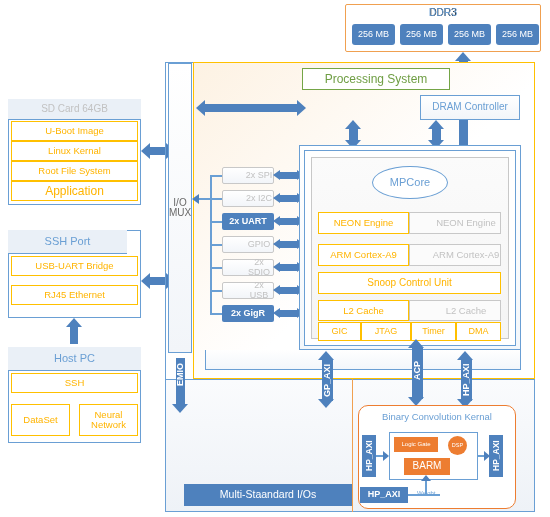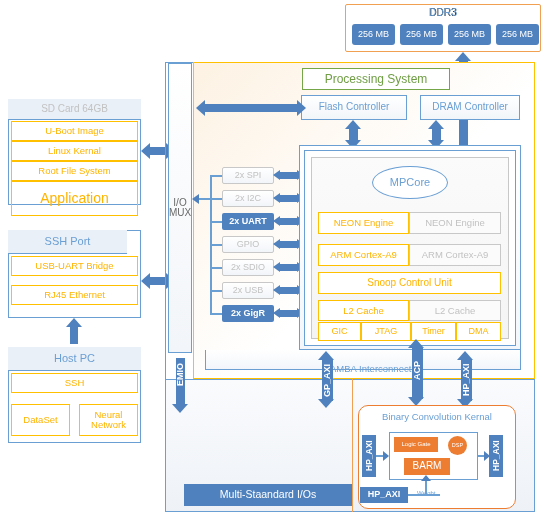--- a/index.html
+++ b/index.html
@@ -5,21 +5,21 @@
   html,body{margin:0;padding:0;background:#ffffff;}
   body{font-family:"Liberation Sans",sans-serif;}
   #canvas{position:relative;width:550px;height:517px;background:#fff;overflow:hidden;}
 
   
   .box{position:absolute;box-sizing:border-box;display:flex;align-items:center;justify-content:center;text-align:center;line-height:1.05;}
   .bdr-blue{border:1px solid #6a9fd4;}
   .bdr-orange{border:1px solid #f0a050;}
   .bdr-gold{border:1px solid #ffc000;}
   .bdr-green{border:1px solid #74a546;}
-  .bdr-gray{border:1px solid #c8c8c8;}
+  .bdr-gray{border:1px solid #c8c8c8;padding-left:22px;}
   .t-gold{color:#ffb400;}
   .t-blue{color:#6a9fd4;}
   .t-gray{color:#c2c2c2;}
   .t-green{color:#6f9e44;}
   .t-white{color:#ffffff;}
   .fill-white{background:#ffffff;}
   .fill-blue{background:#4e81bd;}
   .fill-orange{background:#ed7d31;}
   .fill-ltblue{background:#eaf0f7;}
   .fill-grad{background:linear-gradient(180deg,#ffffff 0%,#f2f5f9 100%);}
@@ -52,21 +52,21 @@
 
   <div class="shaft" style="left:459px;top:60px;width:9px;height:36px;"></div>
   <div class="tri tri-u" style="left:455px;top:52px;"></div>
   <div class="tri tri-d" style="left:455px;top:94px;"></div>
 
   <div class="box" style="left:8px;top:99px;width:133px;height:106px;border:1px solid #6a9fd4;background:#fff;"></div>
   <div class="box fill-ltblue t-gray" style="left:8px;top:99px;width:133px;height:21px;font-size:10px;border-bottom:1px solid #6a9fd4;">SD Card 64GB</div>
   <div class="box bdr-gold t-gold" style="left:11px;top:121px;width:127px;height:20px;font-size:9.5px;">U-Boot Image</div>
   <div class="box bdr-gold t-gold" style="left:11px;top:141px;width:127px;height:20px;font-size:9.5px;">Linux Kernal</div>
   <div class="box bdr-gold t-gold" style="left:11px;top:161px;width:127px;height:20px;font-size:9.5px;">Root File System</div>
-  <div class="box bdr-gold t-gold" style="left:11px;top:181px;width:127px;height:35px;font-size:14px;">Application</div>
+  <div class="box bdr-gold t-gold" style="left:11px;top:181px;width:127px;height:20px;font-size:12px;">Application</div>
 
   <div class="shaft" style="left:150px;top:147px;width:16px;height:8px;"></div>
   <div class="tri tri-l" style="left:141px;top:143px;"></div>
   <div class="tri tri-r" style="left:166px;top:143px;"></div>
 
   <div class="box" style="left:8px;top:230px;width:133px;height:88px;border:1px solid #6a9fd4;background:#fff;"></div>
   <div class="box fill-ltblue t-blue" style="left:8px;top:230px;width:119px;height:24px;font-size:11px;border-bottom:1px solid #6a9fd4;">SSH Port</div>
   <div class="box bdr-gold t-gold" style="left:11px;top:256px;width:127px;height:20px;font-size:9.5px;">USB-UART Bridge</div>
   <div class="box bdr-gold t-gold" style="left:11px;top:285px;width:127px;height:20px;font-size:9.5px;">RJ45 Ethernet</div>
 
@@ -92,21 +92,20 @@
     <span style="color:#6a6a6a;font-size:10px;">I/O</span>
     <span style="color:#6a6a6a;font-size:10px;">MUX</span>
   </div>
 
   <div class="shaft" style="left:176px;top:358px;width:9px;height:48px;"></div>
   <div class="tri tri-d" style="left:172px;top:404px;"></div>
   <div class="box vlabel t-white" style="left:174px;top:358px;width:13px;height:32px;font-size:9px;font-weight:bold;">EMIO</div>
 
   <div class="box bdr-green t-green fill-white" style="left:277px;top:68px;width:148px;height:22px;font-size:12px;margin-left:25px;">Processing System</div>
 
-  <div class="box bdr-blue t-blue fill-grad" style="left:301px;top:95px;width:106px;height:25px;font-size:10px;">Flash Controller</div>
   <div class="box bdr-blue t-blue fill-grad" style="left:420px;top:95px;width:100px;height:25px;font-size:10px;">DRAM Controller</div>
 
   <div class="shaft" style="left:205px;top:104px;width:92px;height:8px;"></div>
   <div class="tri tri-l" style="left:196px;top:100px;"></div>
   <div class="tri tri-r" style="left:297px;top:100px;"></div>
 
   <div class="shaft" style="left:349px;top:128px;width:9px;height:14px;"></div>
   <div class="tri tri-u" style="left:345px;top:120px;"></div>
   <div class="tri tri-d" style="left:345px;top:140px;"></div>
 
@@ -175,21 +174,20 @@
   <div class="box bdr-gray t-gray" style="left:409px;top:244px;width:92px;height:22px;font-size:9.5px;background:#fbfbfb;">ARM Cortex-A9</div>
   <div class="box bdr-gold t-gold" style="left:318px;top:272px;width:183px;height:22px;font-size:10px;background:#fff;text-align:right;">Snoop Control Unit</div>
   <div class="box bdr-gold t-gold" style="left:318px;top:300px;width:91px;height:21px;font-size:9.5px;background:#fff;">L2 Cache</div>
   <div class="box bdr-gray t-gray" style="left:409px;top:300px;width:92px;height:21px;font-size:9.5px;background:#fbfbfb;">L2 Cache</div>
   <div class="box bdr-gold t-gold" style="left:318px;top:322px;width:43px;height:19px;font-size:9px;background:#fff;">GIC</div>
   <div class="box bdr-gold t-gold" style="left:361px;top:322px;width:50px;height:19px;font-size:9px;background:#fff;">JTAG</div>
   <div class="box bdr-gold t-gold" style="left:411px;top:322px;width:45px;height:19px;font-size:9px;background:#fff;">Timer</div>
   <div class="box bdr-gold t-gold" style="left:456px;top:322px;width:45px;height:19px;font-size:9px;background:#fff;">DMA</div>
 
   <div class="box bdr-blue" style="left:205px;top:350px;width:316px;height:20px;background:linear-gradient(180deg,#ffffff,#f2f6fb);border-top:none;"></div>
-  <div class="box t-blue" style="left:330px;top:362px;width:140px;height:14px;font-size:9.5px;justify-content:flex-start;">AMBA Interconnect</div>
 
   <div class="shaft" style="left:322px;top:359px;width:11px;height:42px;"></div>
   <div class="tri tri-u" style="left:318px;top:351px;"></div>
   <div class="tri tri-d" style="left:318px;top:399px;"></div>
   <div class="box vlabel t-white" style="left:321px;top:362px;width:13px;height:36px;font-size:9px;font-weight:bold;">GP_AXI</div>
 
   <div class="shaft" style="left:412px;top:347px;width:11px;height:52px;"></div>
   <div class="tri tri-u" style="left:408px;top:339px;"></div>
   <div class="tri tri-d" style="left:408px;top:397px;"></div>
   <div class="box vlabel t-white" style="left:411px;top:355px;width:13px;height:30px;font-size:9px;font-weight:bold;">ACP</div>

